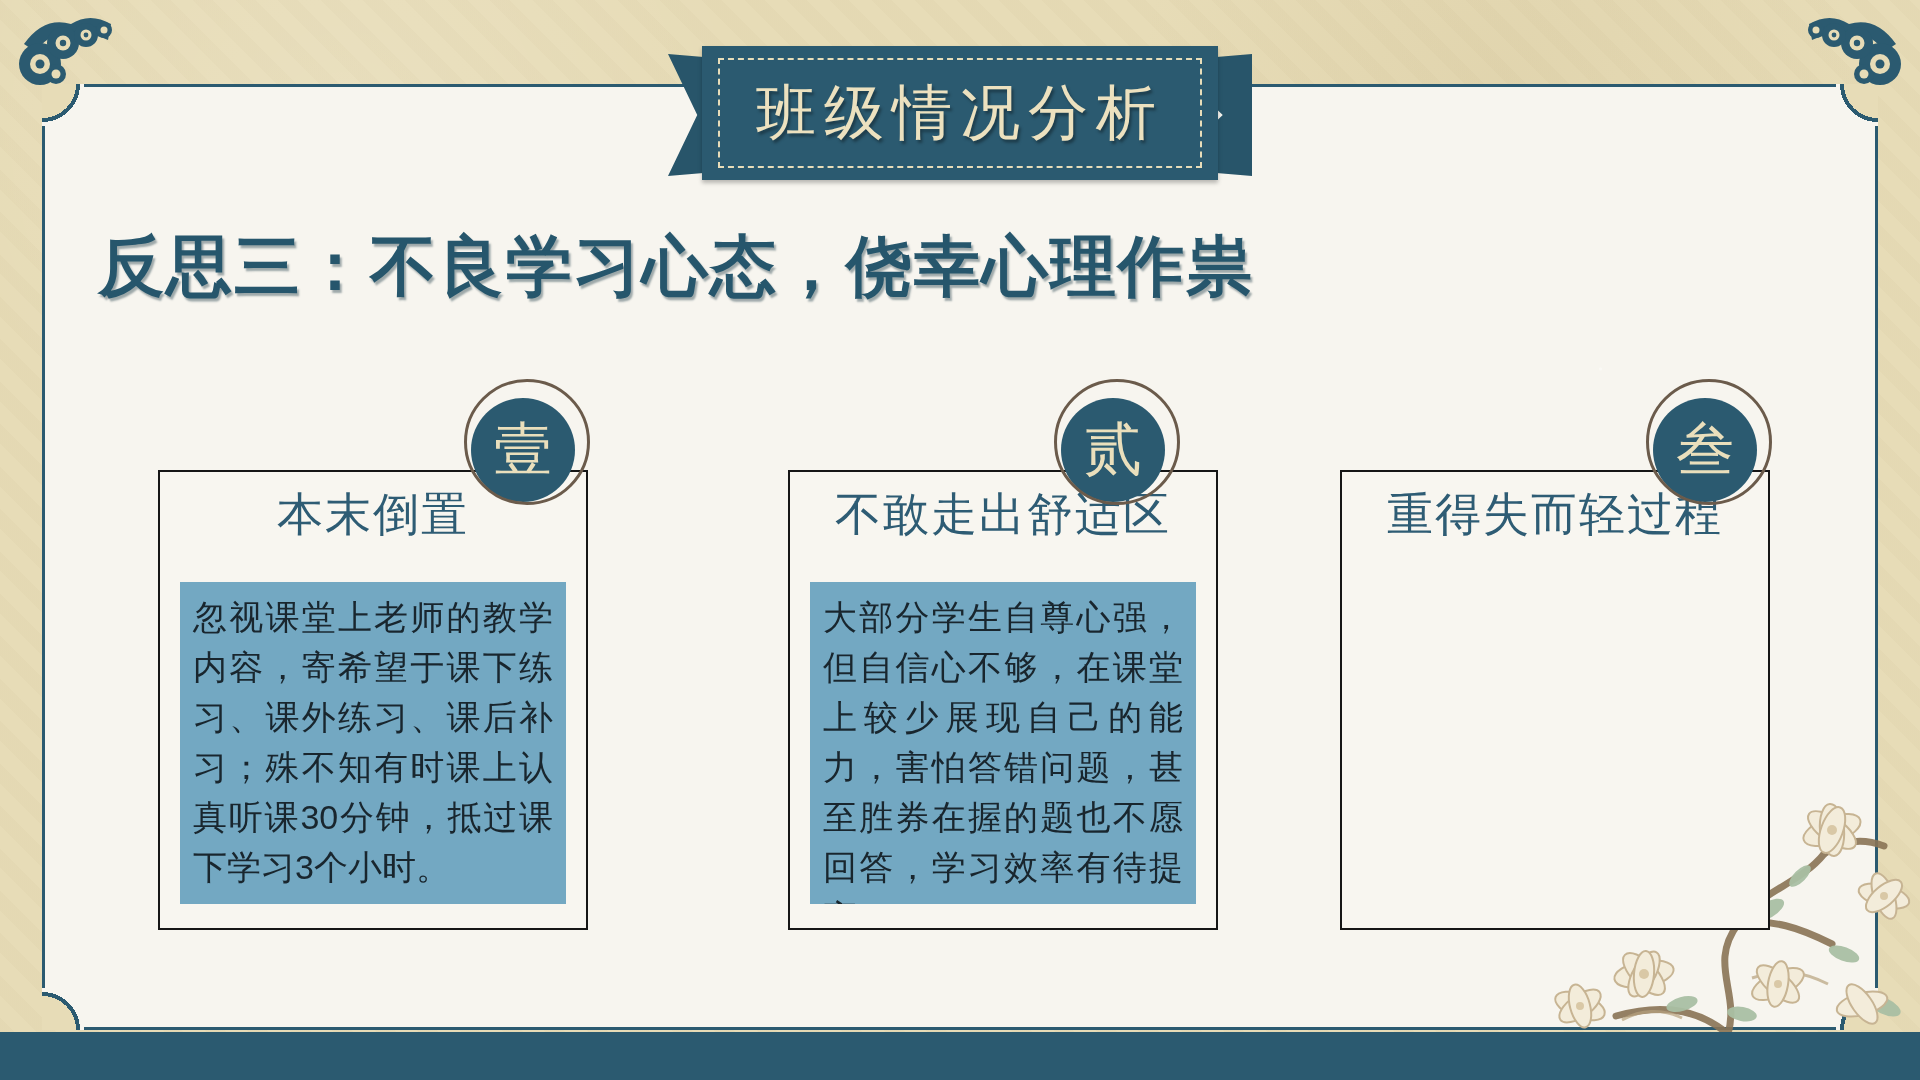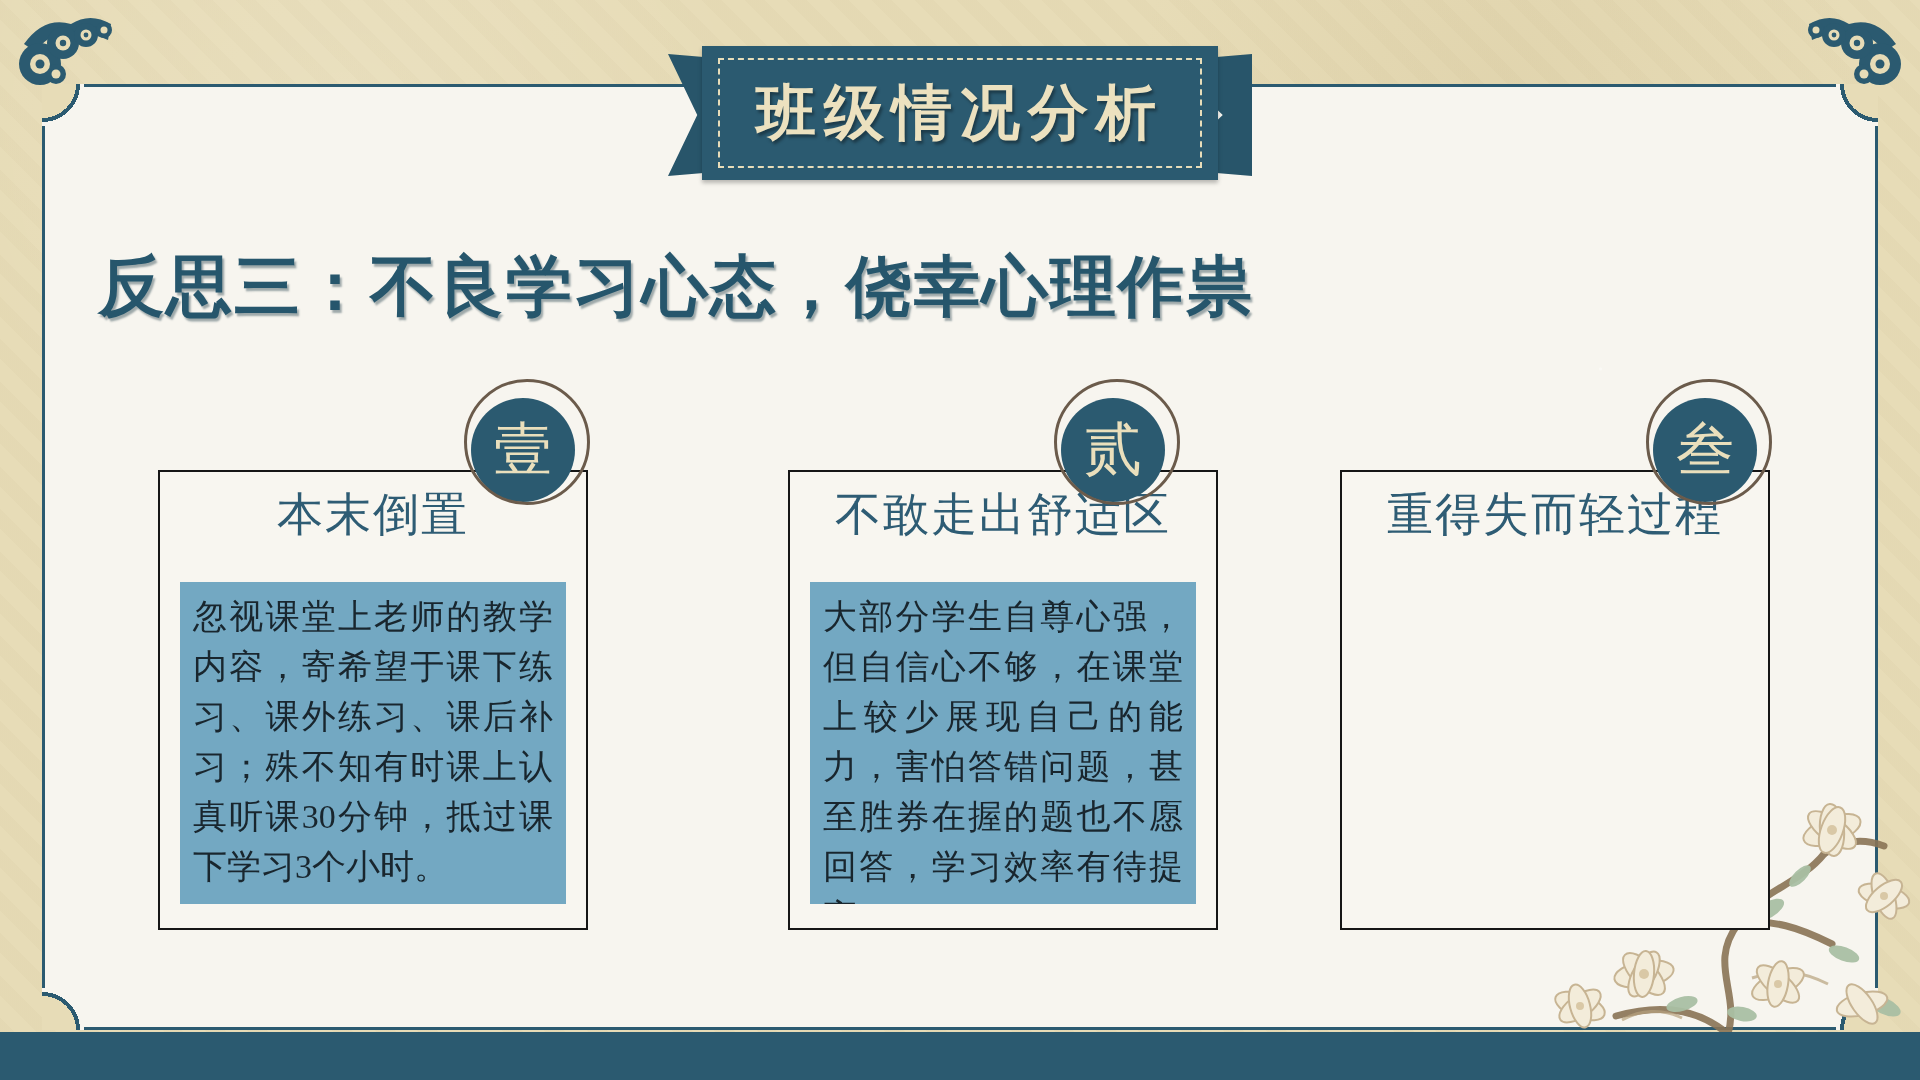--- a/index.html
+++ b/index.html
@@ -38,45 +38,45 @@
   .bottom-bar{position:absolute;left:0;top:1032px;width:1920px;height:48px;background:#2b5a70;z-index:6;}
 
   
   .ribbon{position:absolute;left:668px;top:46px;width:584px;height:134px;z-index:4;}
   .ribbon .tail{position:absolute;top:8px;width:86px;height:122px;background:#28556a;}
   .ribbon .tail.left {left:0;  clip-path:polygon(0 0,100% 6%,100% 94%,0 100%,34% 50%);}
   .ribbon .tail.right{left:498px;clip-path:polygon(0 6%,100% 0,100% 100%,0 94%,66% 50%);}
   .ribbon .band{position:absolute;left:34px;top:0;width:516px;height:134px;background:#2b5a70;box-shadow:0 3px 4px rgba(0,0,0,.25);}
   .ribbon .band-inner{position:absolute;inset:12px 16px;border:2px dashed #e8ddb9;display:flex;align-items:center;justify-content:center;}
   .ribbon .band-text{
-    font-size:60px;font-weight:bold;color:#ece1bf;letter-spacing:8px;
+    font-size:60px;font-weight:normal;color:#ece1bf;letter-spacing:8px;
     text-shadow:2px 3px 3px rgba(0,0,0,.35);white-space:nowrap;text-align:center;
   }
 
   .heading{
     position:absolute;left:98px;top:222px;z-index:2;
     font-size:66px;font-weight:bold;color:#26566c;letter-spacing:2px;
-    text-shadow:2px 3px 2px rgba(23,52,66,.4);white-space:nowrap;margin-top:20px;
+    text-shadow:2px 3px 2px rgba(23,52,66,.4);white-space:nowrap;
   }
 
   
   .card{
     position:absolute;top:470px;width:430px;height:460px;
     background:#f8f6f0;border:2px solid #161616;box-sizing:border-box;z-index:2;
   }
   .card.c1{left:158px;} .card.c2{left:788px;} .card.c3{left:1340px;}
   .card-title{
     margin-top:12px;text-align:center;
     font-family:"Liberation Serif",serif;font-size:46px;color:#2e5c74;
     letter-spacing:2px;white-space:nowrap;
   }
   .card-box{
     position:absolute;left:20px;top:110px;width:386px;height:322px;
     background:#73a8c2;box-sizing:border-box;padding:10px 13px;
-    font-family:Liberation Serif, serif;font-size:34px;line-height:50px;
+    font-family:Liberation Sans, sans-serif;font-size:34px;line-height:50px;
     color:#19262e;text-align:justify;overflow:hidden;
   }
 
   .badge{
     position:absolute;top:398px;width:104px;height:104px;border-radius:50%;
     background:#2b5a70;color:#eadfbc;display:flex;align-items:center;justify-content:center;
     font-family:"Liberation Serif",serif;font-size:58px;z-index:3;
   }
   .badge::before{
     content:"";position:absolute;left:-7px;top:-19px;width:120px;height:120px;

